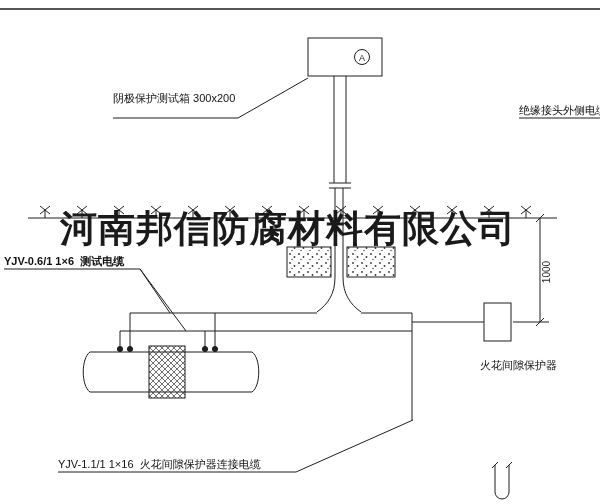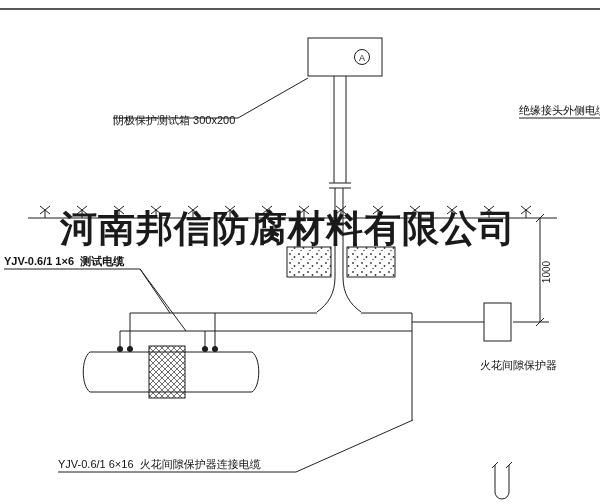--- a/index.html
+++ b/index.html
@@ -138,25 +138,25 @@
 
     <g>
       <line x1="495" y1="465" x2="495" y2="492"></line>
       <line x1="509" y1="465" x2="509" y2="492"></line>
       <path d="M495,492 a7,7 0 0 0 14,0"></path>
       <line x1="492" y1="468" x2="498" y2="462"></line>
       <line x1="506" y1="468" x2="512" y2="462"></line>
     </g>
   </svg>
 
-  <div class="label" style="left:113px; top:113px;">阴极保护测试箱 300x200</div>
+  <div class="label" style="left:113px; top:91px;">阴极保护测试箱 300x200</div>
 
   <div class="label clip" style="left:519px; top:103px;">绝缘接头外侧电缆</div>
 
   <div class="label" style="left:4px; top:254px;font-weight:bold;">YJV-0.6/1 1×6  测试电缆</div>
 
-  <div class="label" style="left:58px; top:457px;">YJV-0.6/1 6×16  火花间隙保护器连接电缆</div>
+  <div class="label" style="left:58px; top:457px;">YJV-1.1/1 1×16  火花间隙保护器连接电缆</div>
 
   <div class="label" style="left:480px; top:358px;">火花间隙保护器</div>
 
   <div class="watermark">河南邦信防腐材料有限公司</div>
 
 </div>
 
 </body></html>

